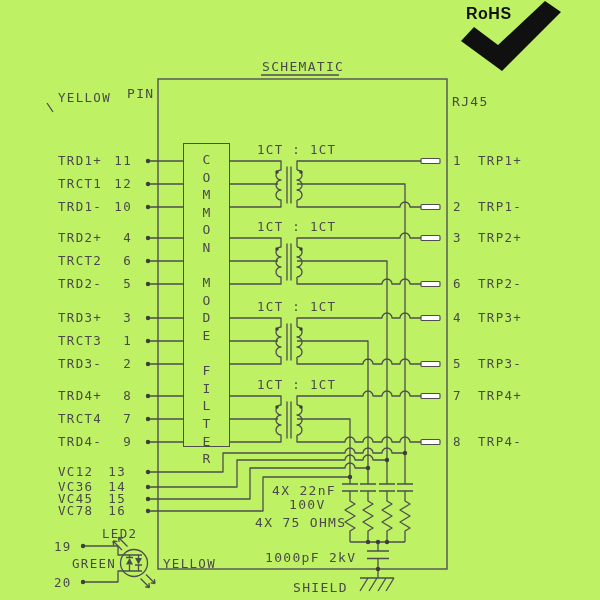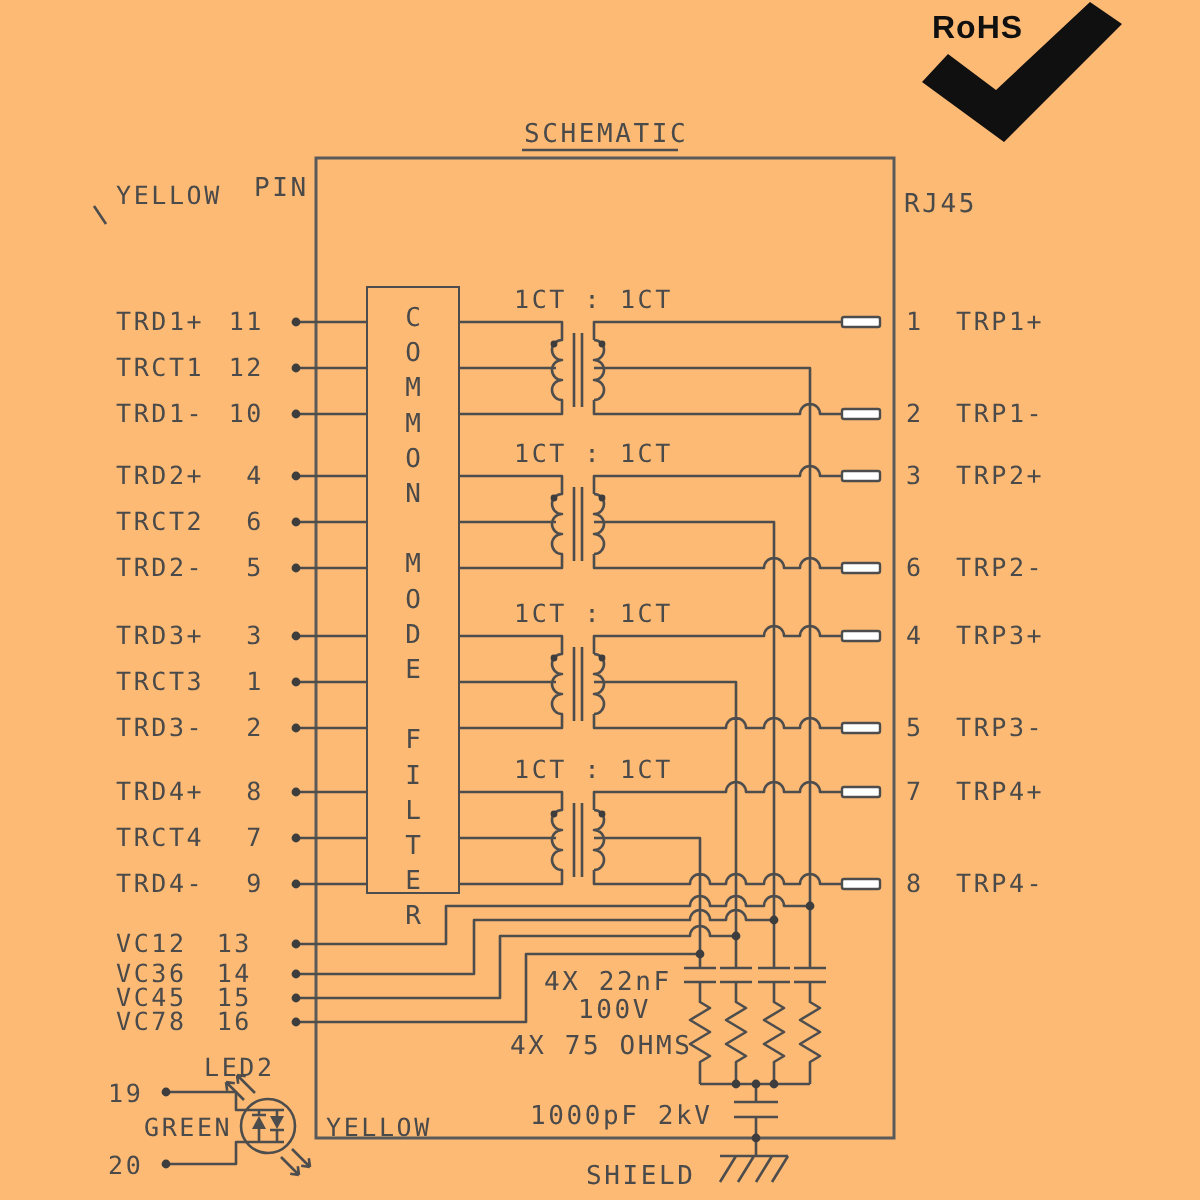--- a/index.html
+++ b/index.html
@@ -1,16 +1,16 @@
 <!DOCTYPE html>
 <html><head>
 <meta charset="utf-8">
 <style>
   html,body{margin:0;padding:0;background:#fff;}
-  .stage{position:relative;width:600px;height:600px;background:#fdba74;overflow:hidden;
+  .stage{position:relative;width:600px;height:600px;background:#bef264;overflow:hidden;
          font-family:"DejaVu Sans Mono", monospace;}
   .stage svg{position:absolute;left:0;top:0;}
   .cmf-box{position:absolute;left:183px;top:143px;width:47px;height:304px;
            border:1.6px solid #4d4d4d;box-sizing:border-box;
            display:flex;justify-content:center;}
   .cmf-text{writing-mode:vertical-lr;text-orientation:upright;
             font-family:"DejaVu Sans Mono", monospace;font-size:13px;color:#4a4a4a;
             letter-spacing:2.6px;margin-top:8px;white-space:pre;}
   text{font-family:"DejaVu Sans Mono", monospace;fill:#4a4a4a;letter-spacing:1.3px;}
   .t12{font-size:12.5px;}

